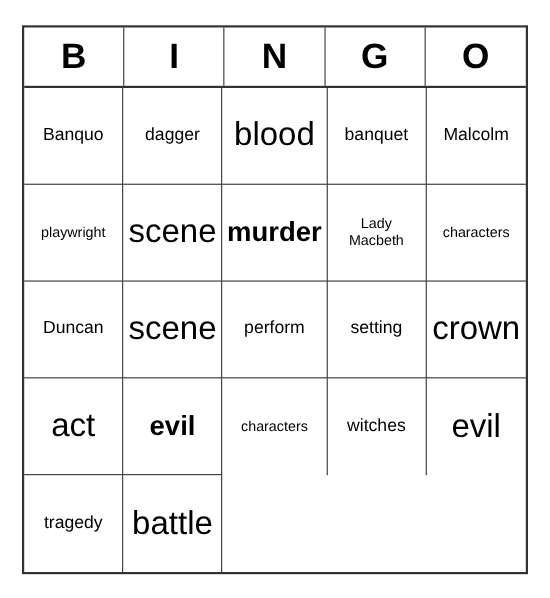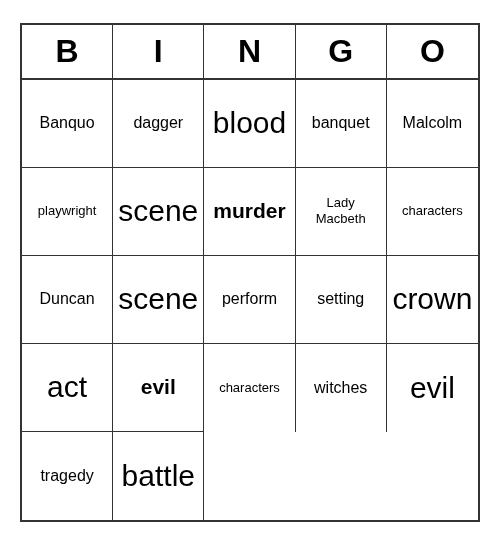--- a/index.html
+++ b/index.html
@@ -74,21 +74,21 @@
 
     .size-small {
       font-size: 13px;
     }
 
     .size-medium {
       font-size: 16px;
     }
 
     .size-large {
-      font-size: 21px;
+      font-size: 25px;
       font-weight: bold;
     }
 
     .size-xlarge {
       font-size: 30px;
       font-weight: normal;
     }
   </style>
 </head>
 <body>

